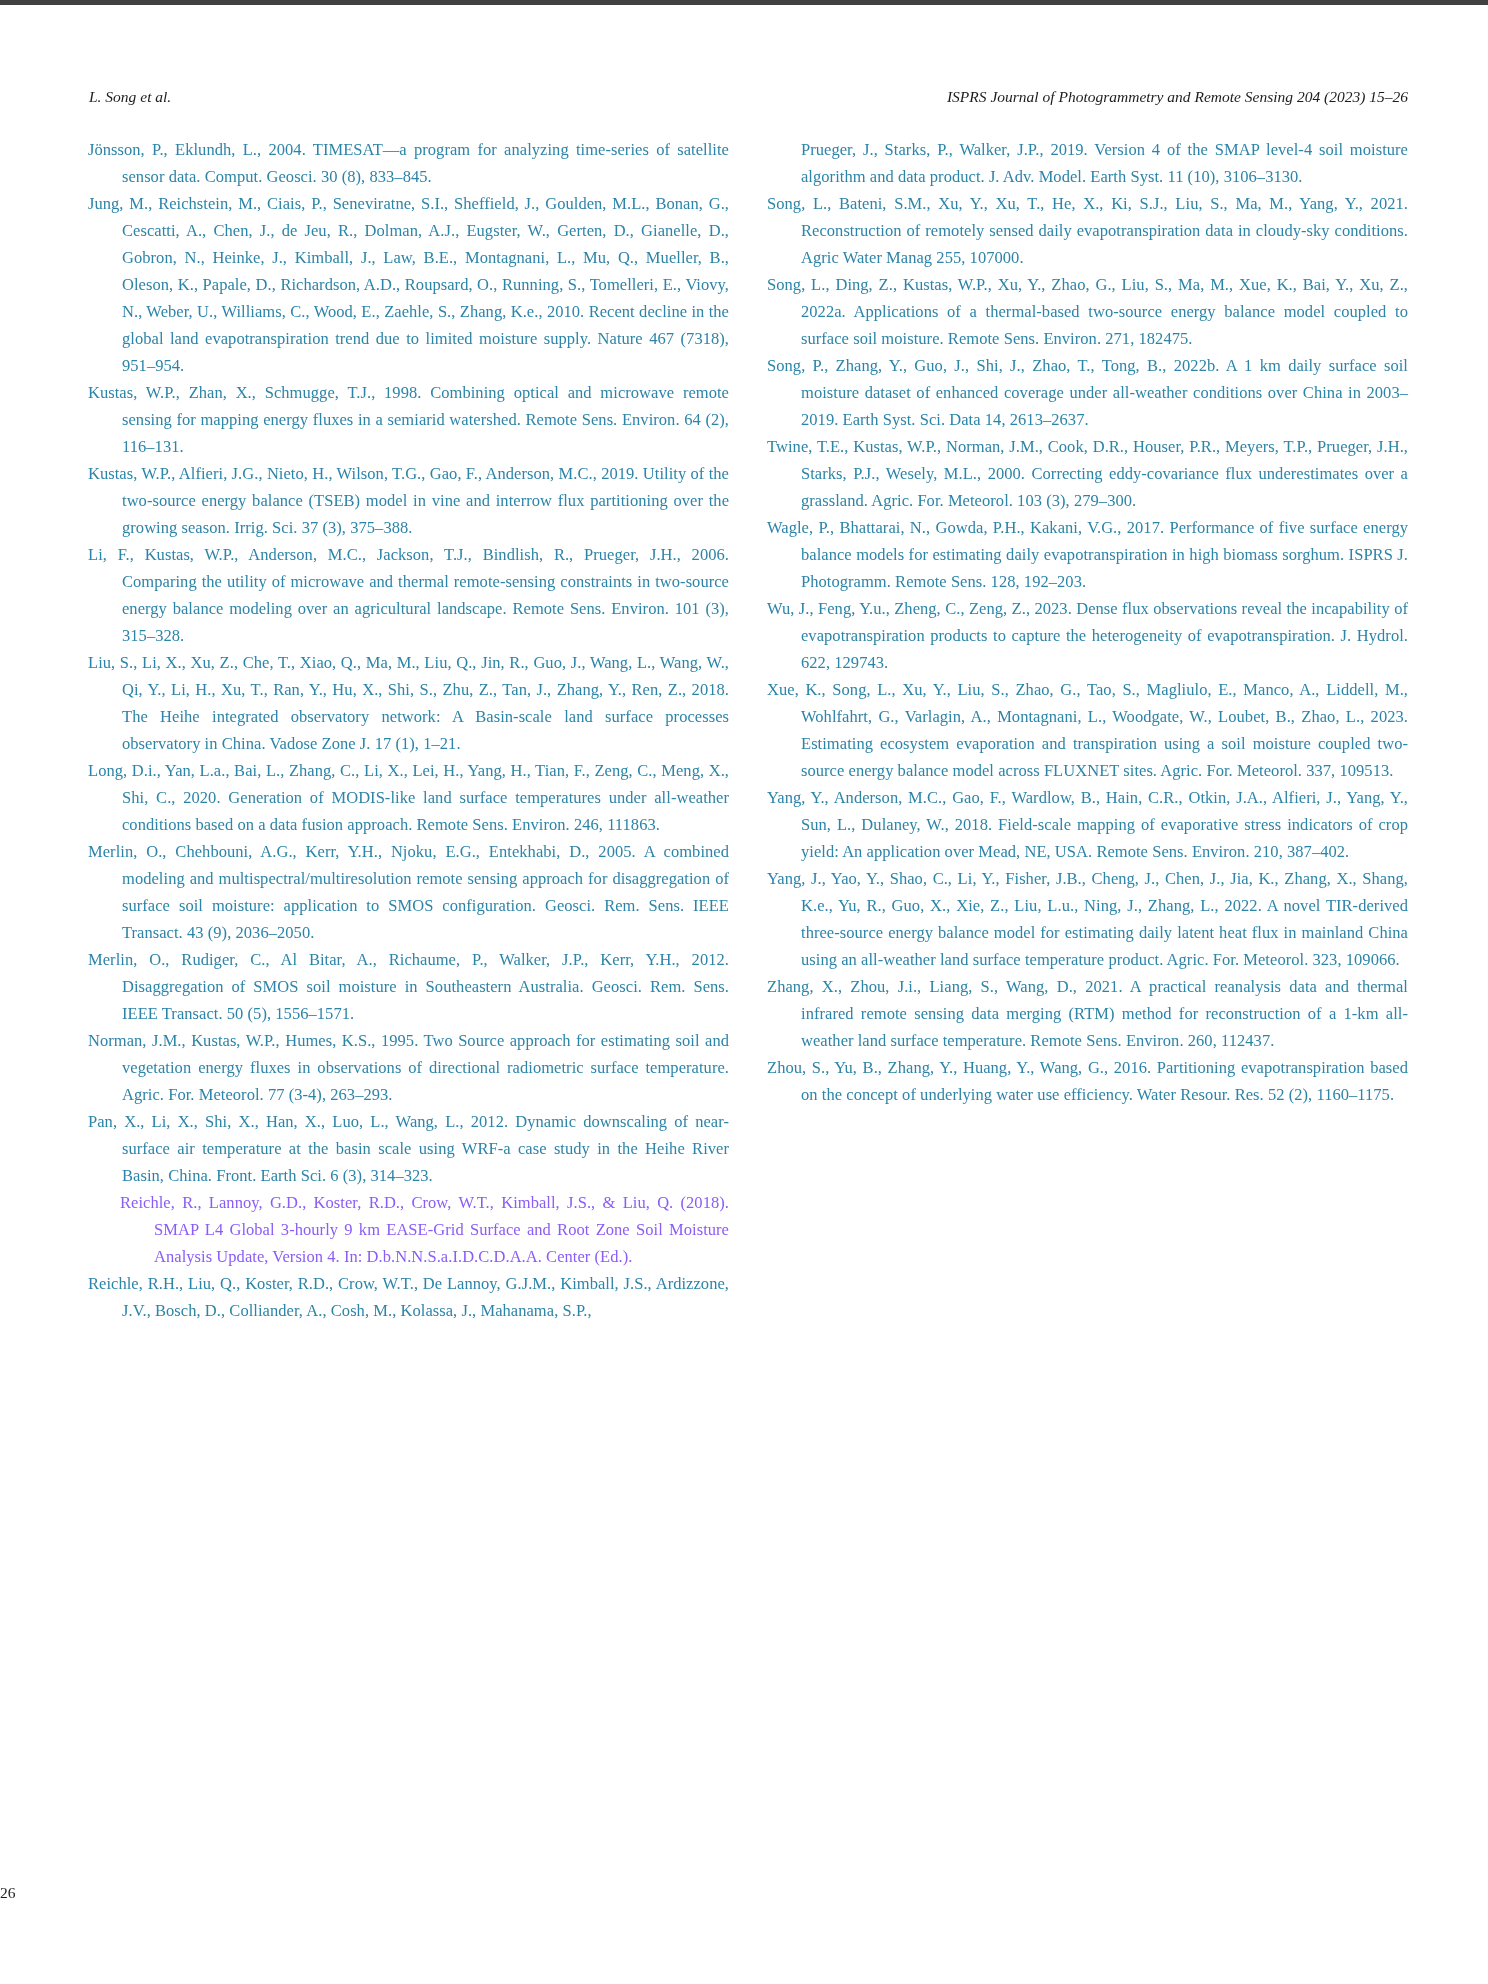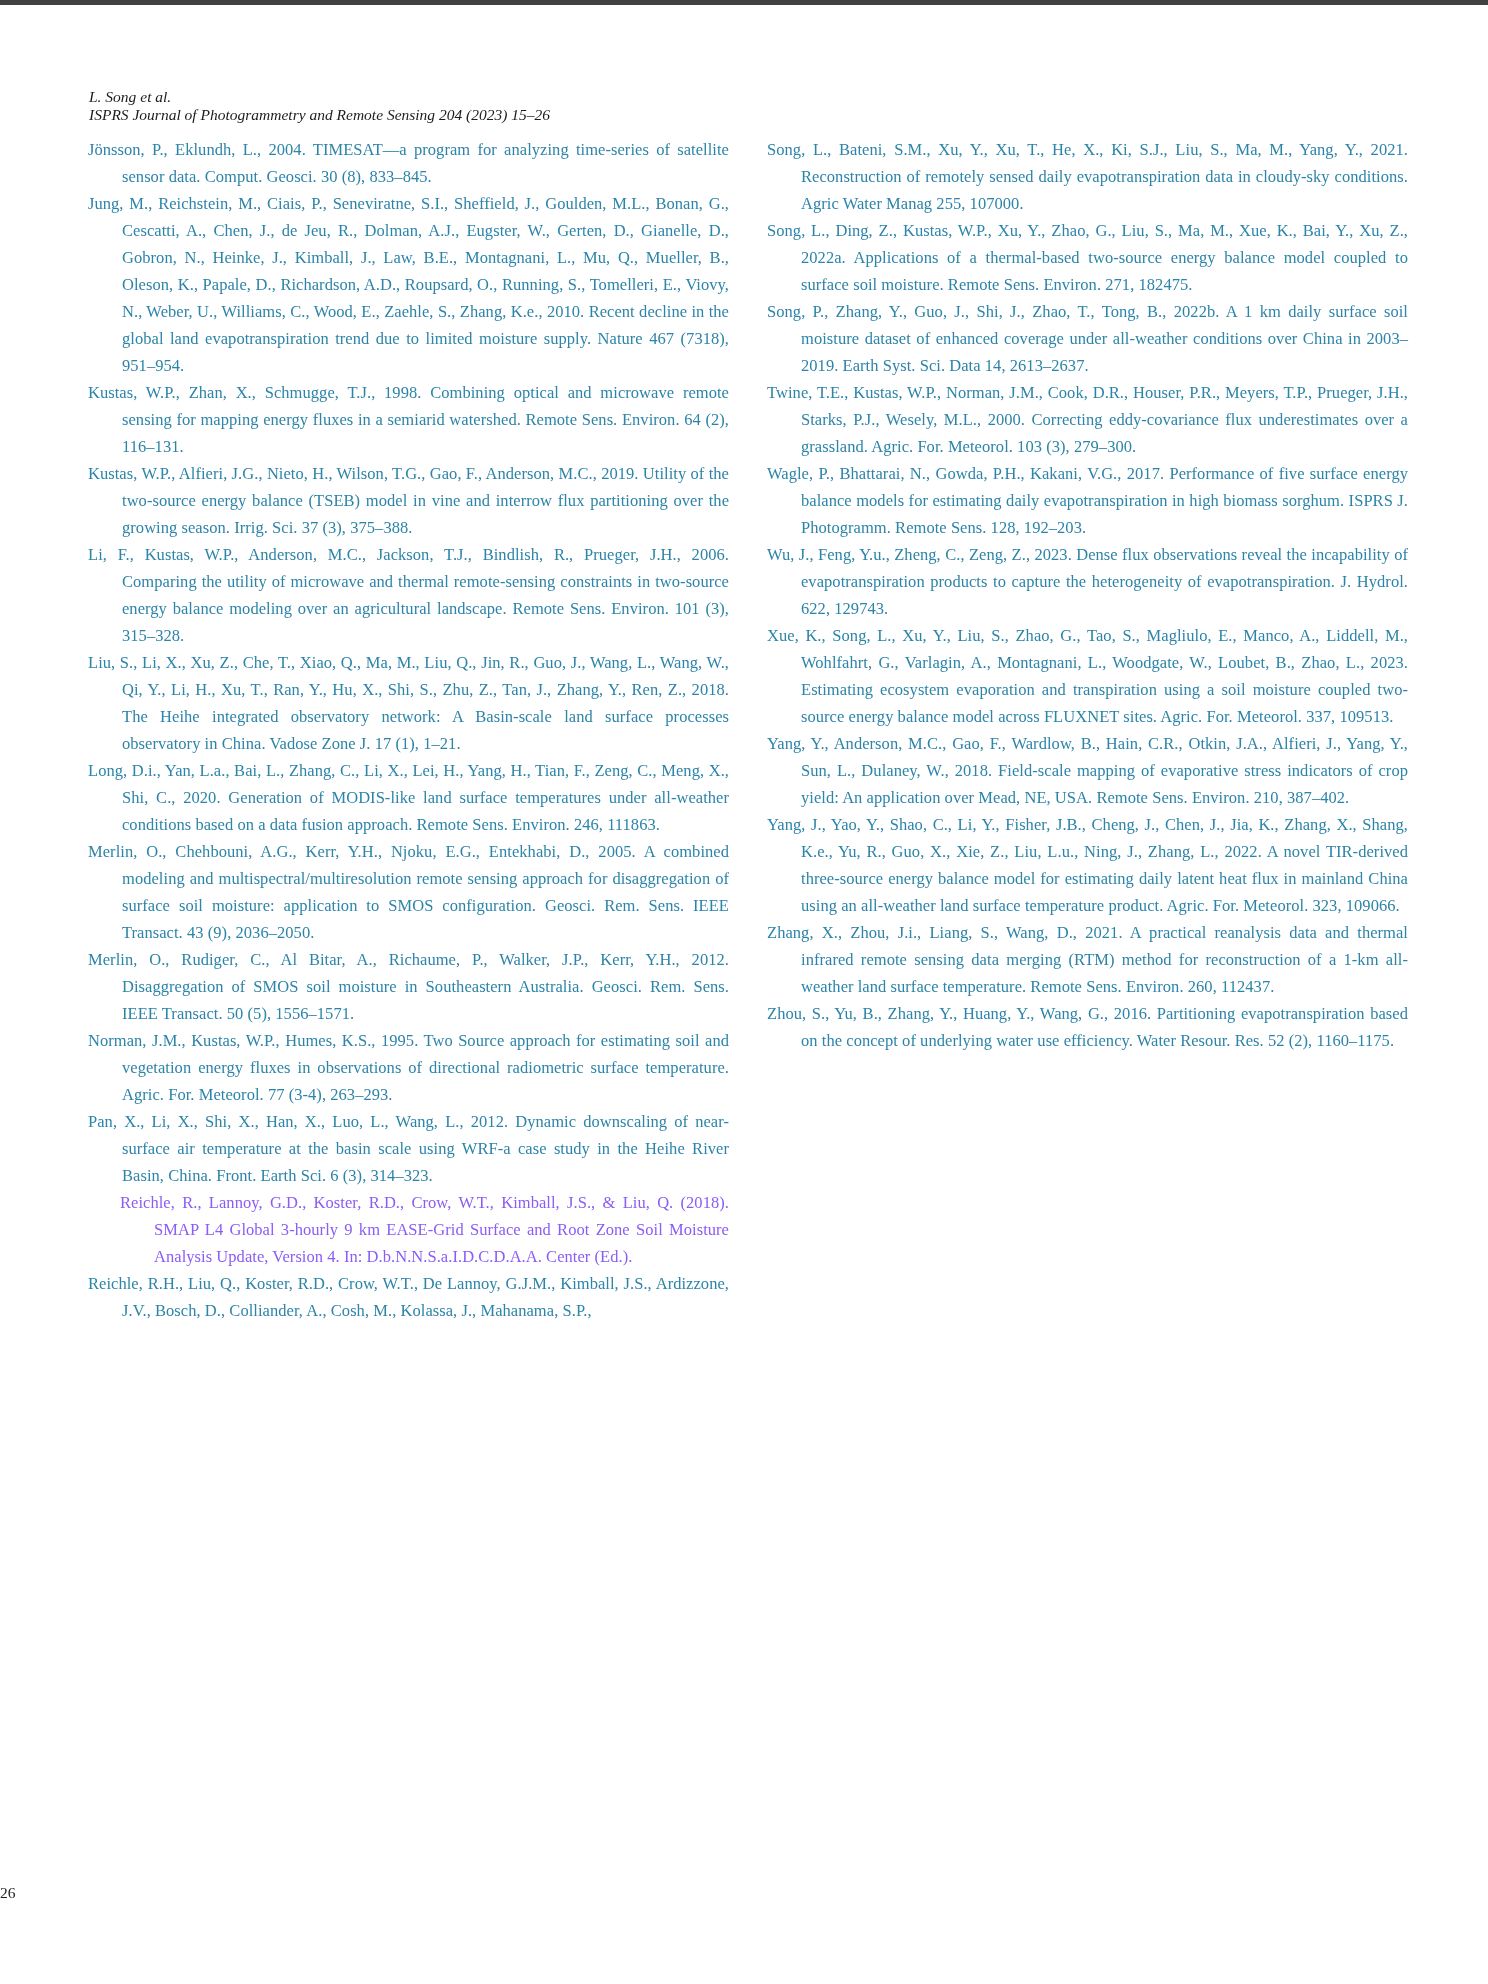--- a/index.html
+++ b/index.html
@@ -1,15 +1,15 @@
 <!DOCTYPE html>
 <html><head>
 <meta charset="utf-8">
 <style>
-  * { margin:0; padding:0; box-sizing:border-box;flex-direction:column; }
+  * { margin:0; padding:0; box-sizing:border-box; }
   html,body { width:1488px; height:1984px; background:#ffffff; }
   body { position:relative; font-family:"Liberation Serif", serif; overflow:hidden; }
 
   .top-edge {
     position:absolute; top:0; left:0; width:1488px; height:5px;
     background:#414141;
   }
 
   .running-head {
     position:absolute; top:88px; left:89px; width:1319px;
@@ -56,20 +56,21 @@
     <p class="ref">Liu, S., Li, X., Xu, Z., Che, T., Xiao, Q., Ma, M., Liu, Q., Jin, R., Guo, J., Wang, L., Wang, W., Qi, Y., Li, H., Xu, T., Ran, Y., Hu, X., Shi, S., Zhu, Z., Tan, J., Zhang, Y., Ren, Z., 2018. The Heihe integrated observatory network: A Basin-scale land surface processes observatory in China. Vadose Zone J. 17 (1), 1–21.</p>
     <p class="ref">Long, D.i., Yan, L.a., Bai, L., Zhang, C., Li, X., Lei, H., Yang, H., Tian, F., Zeng, C., Meng, X., Shi, C., 2020. Generation of MODIS-like land surface temperatures under all-weather conditions based on a data fusion approach. Remote Sens. Environ. 246, 111863.</p>
     <p class="ref">Merlin, O., Chehbouni, A.G., Kerr, Y.H., Njoku, E.G., Entekhabi, D., 2005. A combined modeling and multispectral/multiresolution remote sensing approach for disaggregation of surface soil moisture: application to SMOS configuration. Geosci. Rem. Sens. IEEE Transact. 43 (9), 2036–2050.</p>
     <p class="ref">Merlin, O., Rudiger, C., Al Bitar, A., Richaume, P., Walker, J.P., Kerr, Y.H., 2012. Disaggregation of SMOS soil moisture in Southeastern Australia. Geosci. Rem. Sens. IEEE Transact. 50 (5), 1556–1571.</p>
     <p class="ref">Norman, J.M., Kustas, W.P., Humes, K.S., 1995. Two Source approach for estimating soil and vegetation energy fluxes in observations of directional radiometric surface temperature. Agric. For. Meteorol. 77 (3-4), 263–293.</p>
     <p class="ref">Pan, X., Li, X., Shi, X., Han, X., Luo, L., Wang, L., 2012. Dynamic downscaling of near-surface air temperature at the basin scale using WRF-a case study in the Heihe River Basin, China. Front. Earth Sci. 6 (3), 314–323.</p>
     <p class="ref plain">Reichle, R., Lannoy, G.D., Koster, R.D., Crow, W.T., Kimball, J.S., &amp; Liu, Q. (2018). SMAP L4 Global 3-hourly 9 km EASE-Grid Surface and Root Zone Soil Moisture Analysis Update, Version 4. In: D.b.N.N.S.a.I.D.C.D.A.A. Center (Ed.).</p>
     <p class="ref">Reichle, R.H., Liu, Q., Koster, R.D., Crow, W.T., De Lannoy, G.J.M., Kimball, J.S., Ardizzone, J.V., Bosch, D., Colliander, A., Cosh, M., Kolassa, J., Mahanama, S.P.,</p>
   </div>
 <div class="refs-col right" id="col-right">
+    <p class="ref cont">Prueger, J., Starks, P., Walker, J.P., 2019. Version 4 of the SMAP level-4 soil moisture algorithm and data product. J. Adv. Model. Earth Syst. 11 (10), 3106–3130.</p>
     <p class="ref">Song, L., Bateni, S.M., Xu, Y., Xu, T., He, X., Ki, S.J., Liu, S., Ma, M., Yang, Y., 2021. Reconstruction of remotely sensed daily evapotranspiration data in cloudy-sky conditions. Agric Water Manag 255, 107000.</p>
     <p class="ref">Song, L., Ding, Z., Kustas, W.P., Xu, Y., Zhao, G., Liu, S., Ma, M., Xue, K., Bai, Y., Xu, Z., 2022a. Applications of a thermal-based two-source energy balance model coupled to surface soil moisture. Remote Sens. Environ. 271, 182475.</p>
     <p class="ref">Song, P., Zhang, Y., Guo, J., Shi, J., Zhao, T., Tong, B., 2022b. A 1 km daily surface soil moisture dataset of enhanced coverage under all-weather conditions over China in 2003–2019. Earth Syst. Sci. Data 14, 2613–2637.</p>
     <p class="ref">Twine, T.E., Kustas, W.P., Norman, J.M., Cook, D.R., Houser, P.R., Meyers, T.P., Prueger, J.H., Starks, P.J., Wesely, M.L., 2000. Correcting eddy-covariance flux underestimates over a grassland. Agric. For. Meteorol. 103 (3), 279–300.</p>
     <p class="ref">Wagle, P., Bhattarai, N., Gowda, P.H., Kakani, V.G., 2017. Performance of five surface energy balance models for estimating daily evapotranspiration in high biomass sorghum. ISPRS J. Photogramm. Remote Sens. 128, 192–203.</p>
     <p class="ref">Wu, J., Feng, Y.u., Zheng, C., Zeng, Z., 2023. Dense flux observations reveal the incapability of evapotranspiration products to capture the heterogeneity of evapotranspiration. J. Hydrol. 622, 129743.</p>
     <p class="ref">Xue, K., Song, L., Xu, Y., Liu, S., Zhao, G., Tao, S., Magliulo, E., Manco, A., Liddell, M., Wohlfahrt, G., Varlagin, A., Montagnani, L., Woodgate, W., Loubet, B., Zhao, L., 2023. Estimating ecosystem evaporation and transpiration using a soil moisture coupled two-source energy balance model across FLUXNET sites. Agric. For. Meteorol. 337, 109513.</p>
     <p class="ref">Yang, Y., Anderson, M.C., Gao, F., Wardlow, B., Hain, C.R., Otkin, J.A., Alfieri, J., Yang, Y., Sun, L., Dulaney, W., 2018. Field-scale mapping of evaporative stress indicators of crop yield: An application over Mead, NE, USA. Remote Sens. Environ. 210, 387–402.</p>
     <p class="ref">Yang, J., Yao, Y., Shao, C., Li, Y., Fisher, J.B., Cheng, J., Chen, J., Jia, K., Zhang, X., Shang, K.e., Yu, R., Guo, X., Xie, Z., Liu, L.u., Ning, J., Zhang, L., 2022. A novel TIR-derived three-source energy balance model for estimating daily latent heat flux in mainland China using an all-weather land surface temperature product. Agric. For. Meteorol. 323, 109066.</p>
     <p class="ref">Zhang, X., Zhou, J.i., Liang, S., Wang, D., 2021. A practical reanalysis data and thermal infrared remote sensing data merging (RTM) method for reconstruction of a 1-km all-weather land surface temperature. Remote Sens. Environ. 260, 112437.</p>

